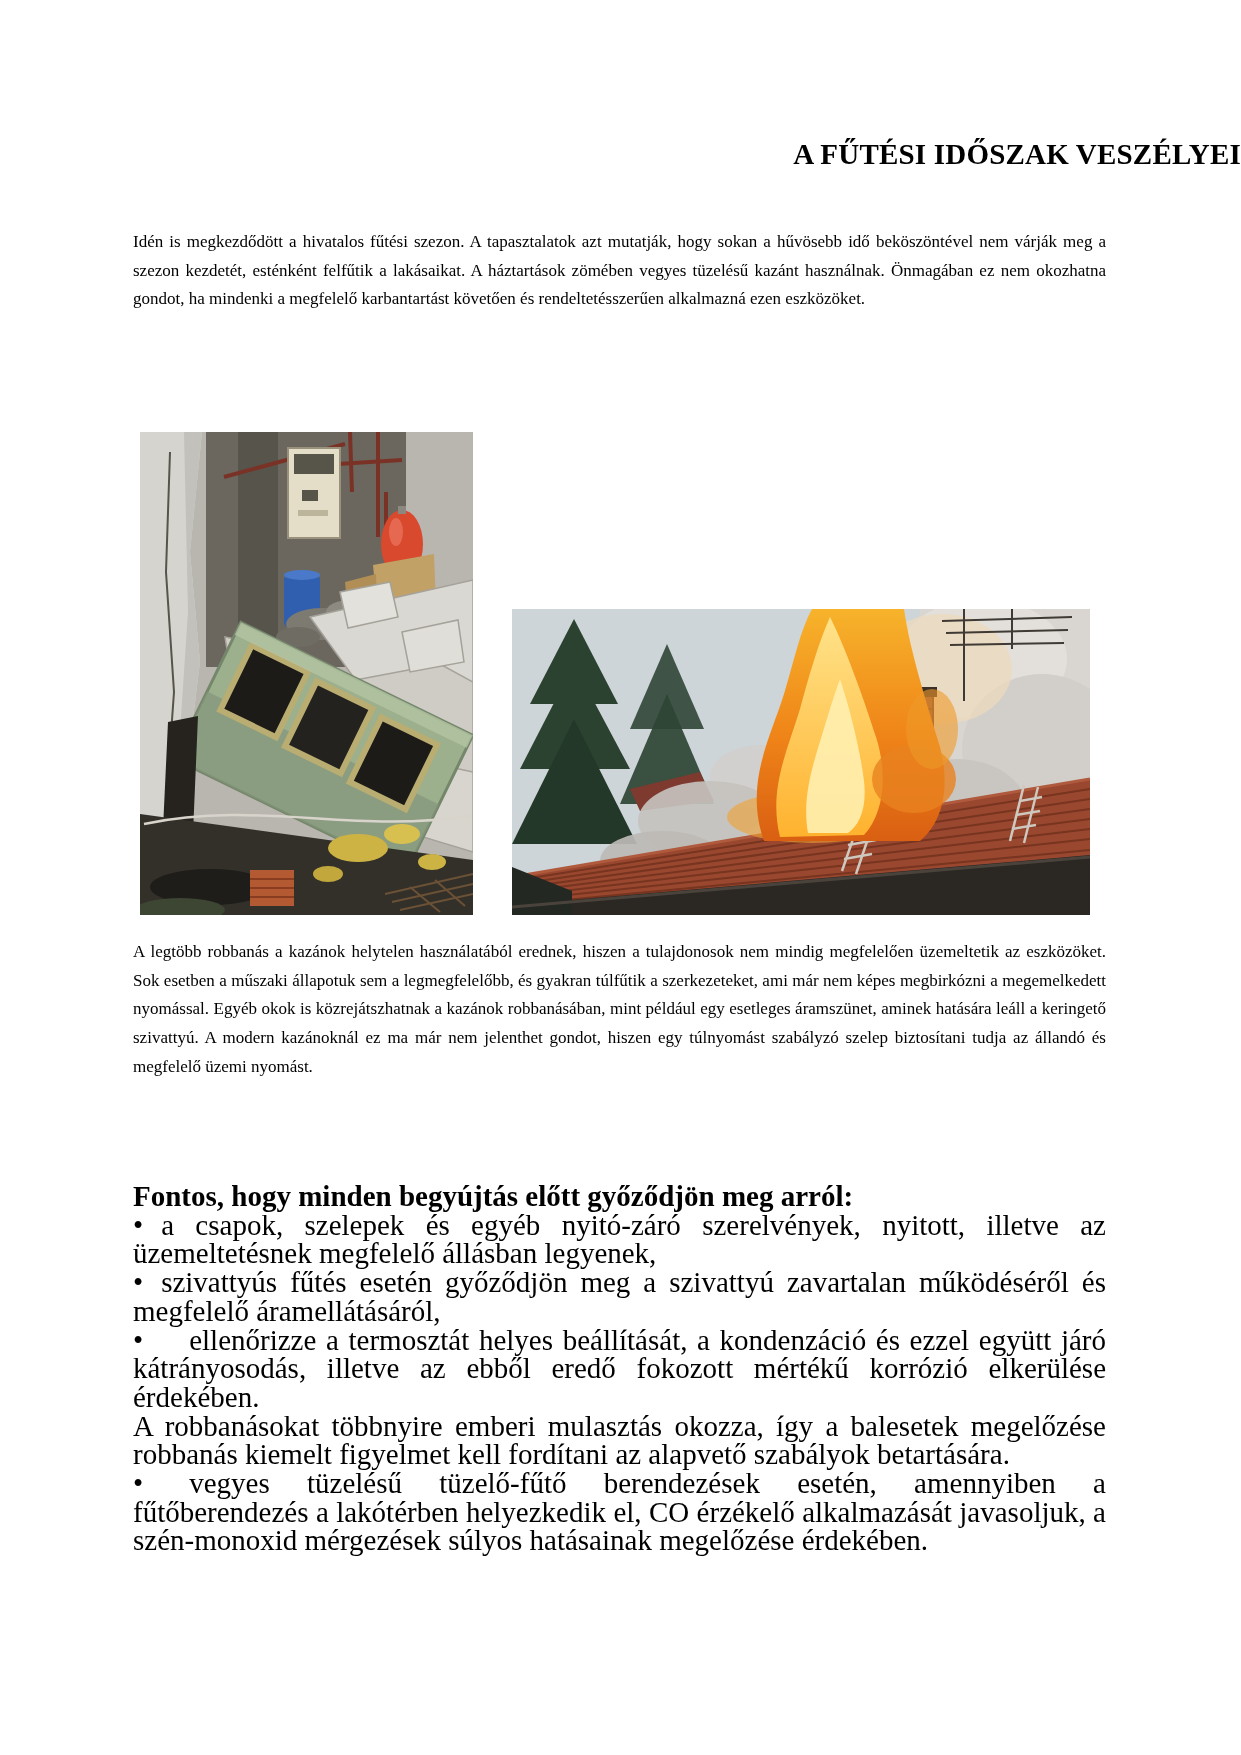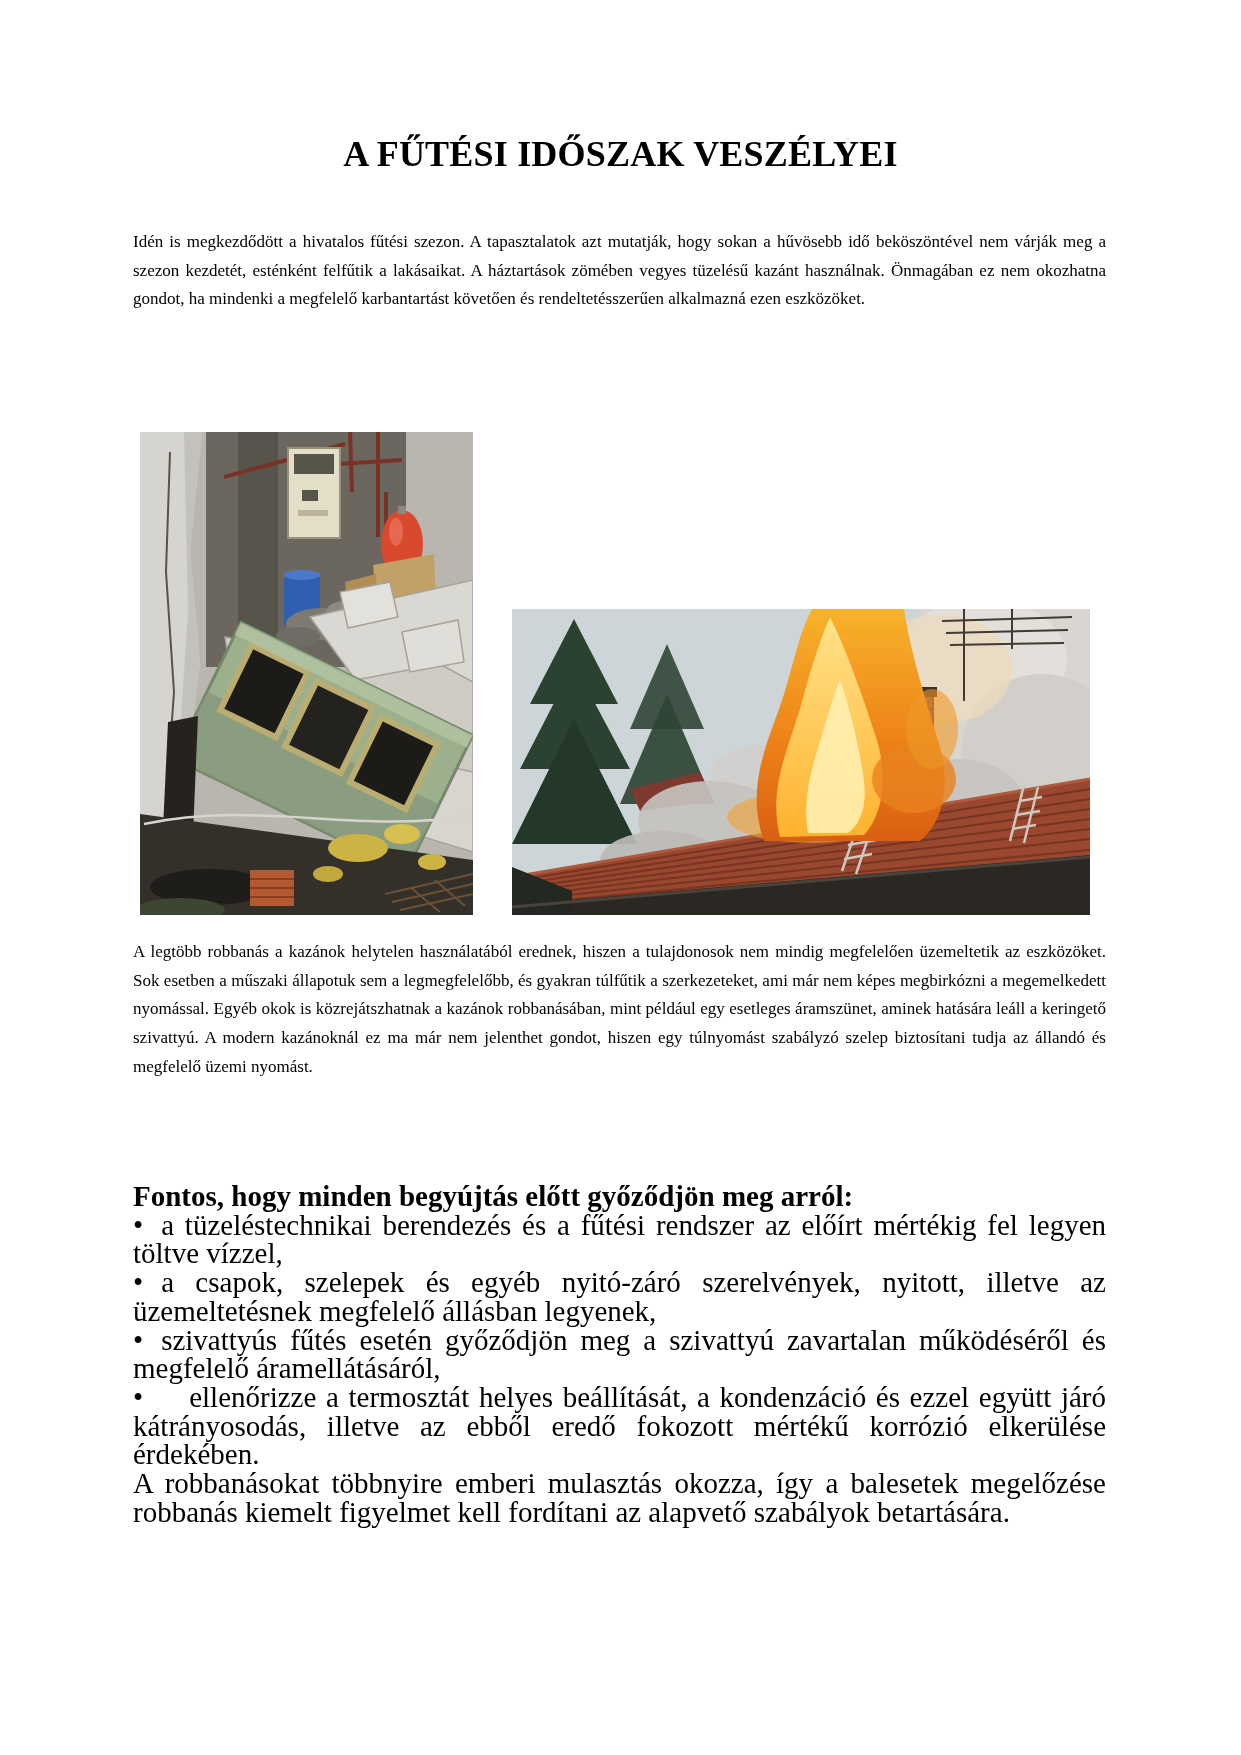--- a/index.html
+++ b/index.html
@@ -1,21 +1,21 @@
 <!DOCTYPE html>
 <html lang="hu"><head>
 <meta charset="utf-8">
 <style>
   html,body { margin:0; padding:0; background:#ffffff; }
   body { width:1241px; height:1755px; font-family:"Liberation Serif", serif; color:#000; }
   .page { position:relative; width:1241px; height:1755px; background:#ffffff; overflow:hidden; }
 
   .doc-title {
     position:absolute; top:138px; left:0; width:100%;
-    text-align:center; font-weight:bold; font-size:36px; line-height:32px;
+    text-align:right; font-weight:bold; font-size:29px; line-height:32px;
     letter-spacing:0.2px;
   }
 
   .para {
     position:absolute; left:133px; width:973px;
     font-size:17px; line-height:28.7px; text-align:justify;
     text-justify:inter-word;
   }
   #intro-para   { top:228px; }
   #analysis-para{ top:938px; }
@@ -244,25 +244,25 @@
         <path d="M0,298 L578,248" stroke="#4a433c" stroke-width="3"></path>
       </g>
     </svg>
   </div>
 
   <div class="para" id="analysis-para">A legtöbb robbanás a kazánok helytelen használatából erednek, hiszen a tulajdonosok nem mindig megfelelően üzemeltetik az eszközöket. Sok esetben a műszaki állapotuk sem a legmegfelelőbb, és gyakran túlfűtik a szerkezeteket, ami már nem képes megbirkózni a megemelkedett nyomással. Egyéb okok is közrejátszhatnak a kazánok robbanásában, mint például egy esetleges áramszünet, aminek hatására leáll a keringető szivattyú. A modern kazánoknál ez ma már nem jelenthet gondot, hiszen egy túlnyomást szabályzó szelep biztosítani tudja az állandó és megfelelő üzemi nyomást.</div>
 
   <div class="flow">
     <p class="bold-heading">Fontos, hogy minden begyújtás előtt győződjön meg arról:</p>
 
-    <p><span class="bullet-marker">•</span><span class="tab-s"></span><span>a tüzeléstechnikai berendezés és a fűtési rendszer az előírt mértékig fel legyen töltve vízzel,</span></p>
 
     <p><span class="bullet-marker">•</span><span class="tab-s"></span><span>a csapok, szelepek és egyéb nyitó-záró szerelvények, nyitott, illetve az üzemeltetésnek megfelelő állásban legyenek,</span></p>
 
     <p><span class="bullet-marker">•</span><span class="tab-s"></span><span>szivattyús fűtés esetén győződjön meg a szivattyú zavartalan működéséről és megfelelő áramellátásáról,</span></p>
 
     <p><span class="bullet-marker">•</span><span class="tab-l"></span><span>ellenőrizze a termosztát helyes beállítását, a kondenzáció és ezzel együtt járó kátrányosodás, illetve az ebből eredő fokozott mértékű korrózió elkerülése érdekében.</span></p>
 
     <p>A robbanásokat többnyire emberi mulasztás okozza, így a balesetek megelőzése robbanás kiemelt figyelmet kell fordítani az alapvető szabályok betartására.</p>
 
+    <p><span class="bullet-marker">•</span><span class="tab-l"></span><span>vegyes tüzelésű tüzelő-fűtő berendezések esetén, amennyiben a fűtőberendezés a lakótérben helyezkedik el, CO érzékelő alkalmazását javasoljuk, a szén-monoxid mérgezések súlyos hatásainak megelőzése érdekében.</span></p>
   </div>
 
 </div>
 
 </body></html>

